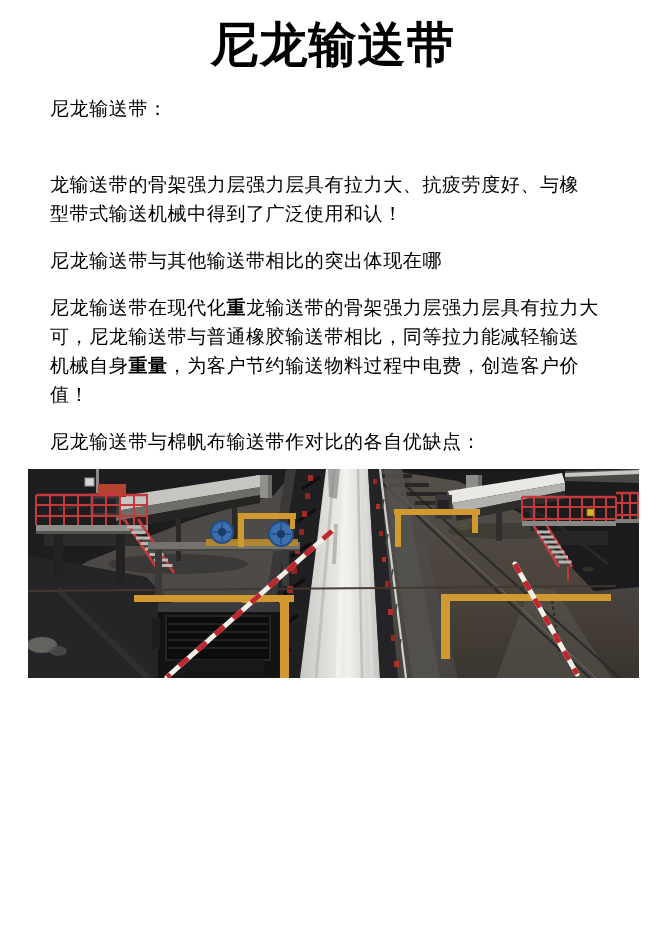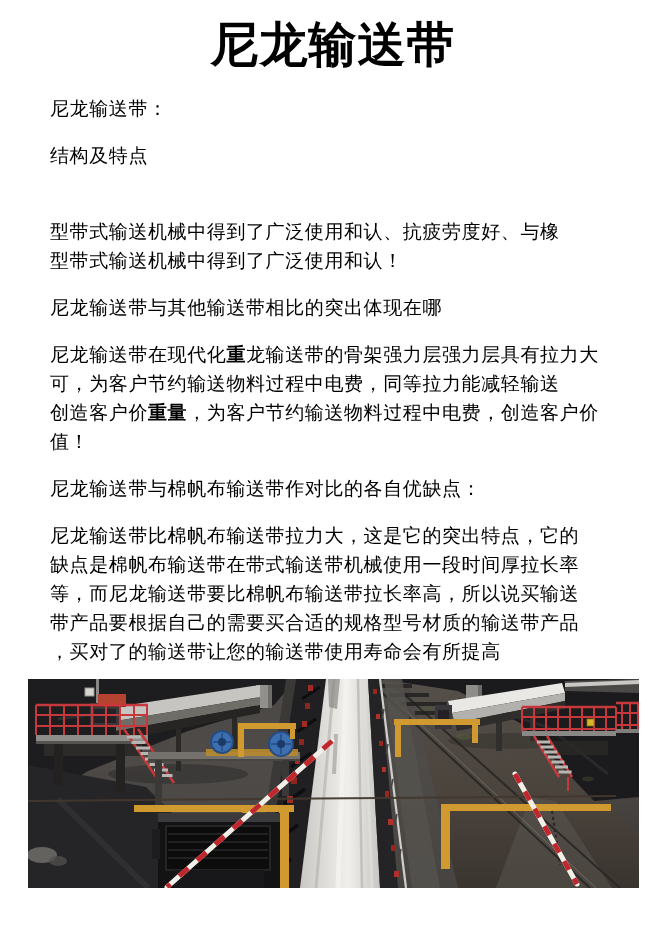--- a/index.html
+++ b/index.html
@@ -29,26 +29,24 @@
 </style>
 </head>
 <body style="background: rgb(255, 255, 255); color: rgb(0, 0, 0);">
 
 <div class="doc">
 
   <h1 class="title">尼龙输送带</h1>
 
   <div class="text-col">
     <p class="block"><span>尼龙输送带：</span></p>
-    <p class="block"><span>结构及特点</span></p>
-    <p class="block"><br><span>型带式输送机械中得到了广泛使用和认、抗疲劳度好、与橡</span><br><span>型带式输送机械中得到了广泛使用和认！</span></p>
+    <p class="block"><br><span>龙输送带的骨架强力层强力层具有拉力大、抗疲劳度好、与橡</span><br><span>型带式输送机械中得到了广泛使用和认！</span></p>
     <p class="block"><span>尼龙输送带与其他输送带相比的突出体现在哪</span></p>
-    <p class="block"><span>尼龙输送带在现代化</span><b>重</b><span>龙输送带的骨架强力层强力层具有拉力大</span><br><span>可，为客户节约输送物料过程中电费，同等拉力能减轻输送</span><br><span>创造客户价</span><b>重量</b><span>，为客户节约输送物料过程中电费，创造客户价</span><br><span>值！</span></p>
+    <p class="block"><span>尼龙输送带在现代化</span><b>重</b><span>龙输送带的骨架强力层强力层具有拉力大</span><br><span>可，尼龙输送带与普通橡胶输送带相比，同等拉力能减轻输送</span><br><span>机械自身</span><b>重量</b><span>，为客户节约输送物料过程中电费，创造客户价</span><br><span>值！</span></p>
     <p class="block"><span>尼龙输送带与棉帆布输送带作对比的各自优缺点：</span></p>
-    <p class="block"><span>尼龙输送带比棉帆布输送带拉力大，这是它的突出特点，它的</span><br><span>缺点是棉帆布输送带在带式输送带机械使用一段时间厚拉长率</span><br><span>等，而尼龙输送带要比棉帆布输送带拉长率高，所以说买输送</span><br><span>带产品要根据自己的需要买合适的规格型号材质的输送带产品</span><br><span>，买对了的输送带让您的输送带使用寿命会有所提高</span></p>
   </div>
 
   <figure class="photo">
     <svg width="611" height="209" viewBox="0 0 611 209" xmlns="http://www.w3.org/2000/svg">
       <defs>
         <linearGradient id="gBase" x1="0" y1="0" x2="0" y2="1">
           <stop offset="0" stop-color="#454240"></stop>
             <stop offset="0.4" stop-color="#4e4a47"></stop>
           <stop offset="0.75" stop-color="#403d3a"></stop>
             <stop offset="1" stop-color="#343230"></stop>

